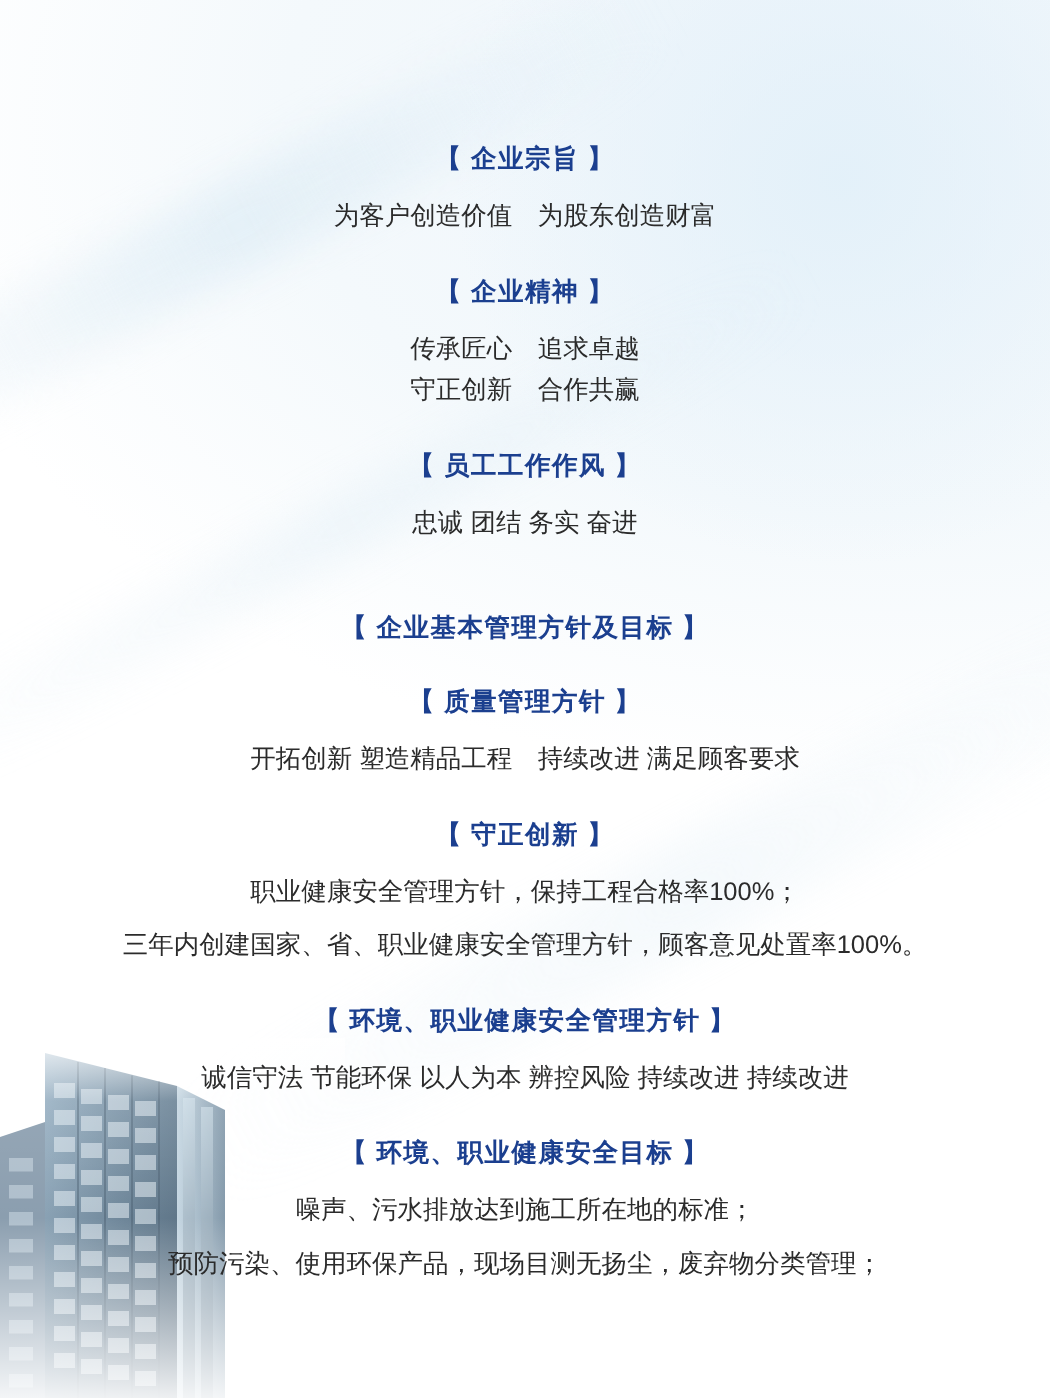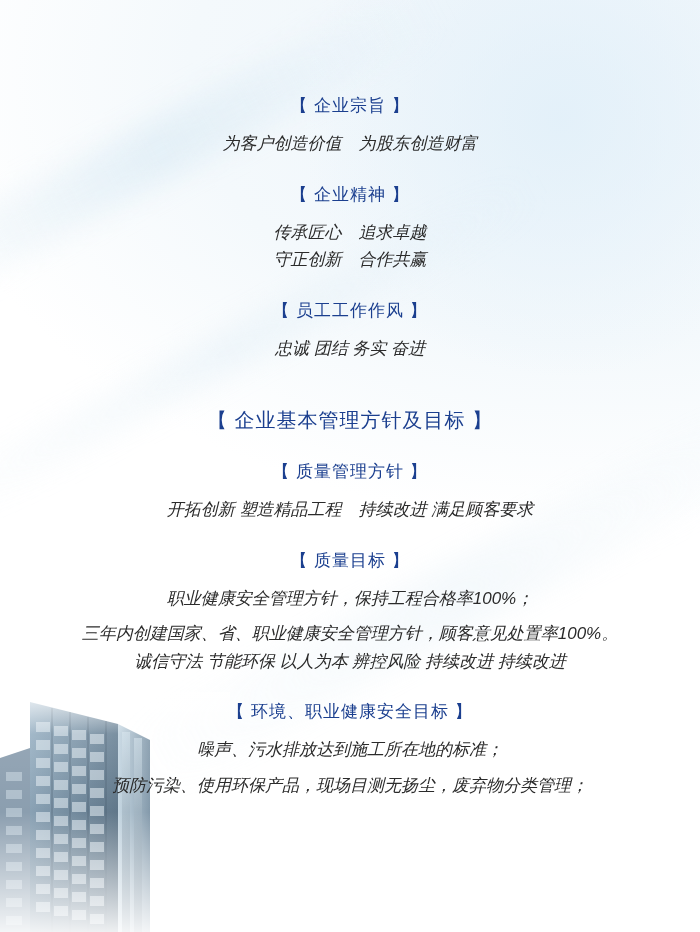--- a/index.html
+++ b/index.html
@@ -46,41 +46,40 @@
 
   .content {
     position: relative;
     z-index: 3;
     padding-top: 68px;
     text-align: center;
   }
 
   .heading {
     color: #1b3f8f;
-    font-weight: normal;
+    font-weight: bold;
     letter-spacing: 1px;
     margin: 0;
   }
   .heading.h-sub {
     font-size: 17px;
     margin-top: 26px;
     margin-bottom: 14px;
   }
   .heading.h-main {
-    font-size: 20px;
+    font-size: 17px;
     margin-top: 46px;
     margin-bottom: 18px;
   }
 
   .line {
     color: #2b2b2b;
     font-size: 17px;
     line-height: 1.5;
     margin: 0 0 10px 0;
-    font-style: italic;
   }
 
   .block { margin-bottom: 2px; }
   .block .line:last-child { margin-bottom: 0; }
 
   
   .building {
     position: absolute;
     left: 0;
     bottom: 0;
@@ -134,26 +133,27 @@
     <div class="block">
       <p class="heading h-main">【 企业基本管理方针及目标 】</p>
     </div>
 
     <div class="block">
       <p class="heading h-sub">【 质量管理方针 】</p>
       <p class="line">开拓创新  塑造精品工程　持续改进  满足顾客要求</p>
     </div>
 
     <div class="block">
-      <p class="heading h-sub">【 质量目标 】</p>
+      <p class="heading h-sub">【 守正创新 】</p>
       <p class="line">职业健康安全管理方针，保持工程合格率100%；</p>
       <p class="line">三年内创建国家、省、职业健康安全管理方针，顾客意见处置率100%。</p>
     </div>
 
     <div class="block">
+      <p class="heading h-sub">【 环境、职业健康安全管理方针 】</p>
       <p class="line">诚信守法  节能环保  以人为本  辨控风险  持续改进  持续改进</p>
     </div>
 
     <div class="block">
       <p class="heading h-sub">【 环境、职业健康安全目标 】</p>
       <p class="line">噪声、污水排放达到施工所在地的标准；</p>
       <p class="line">预防污染、使用环保产品，现场目测无扬尘，废弃物分类管理；</p>
 
     </div>
 

